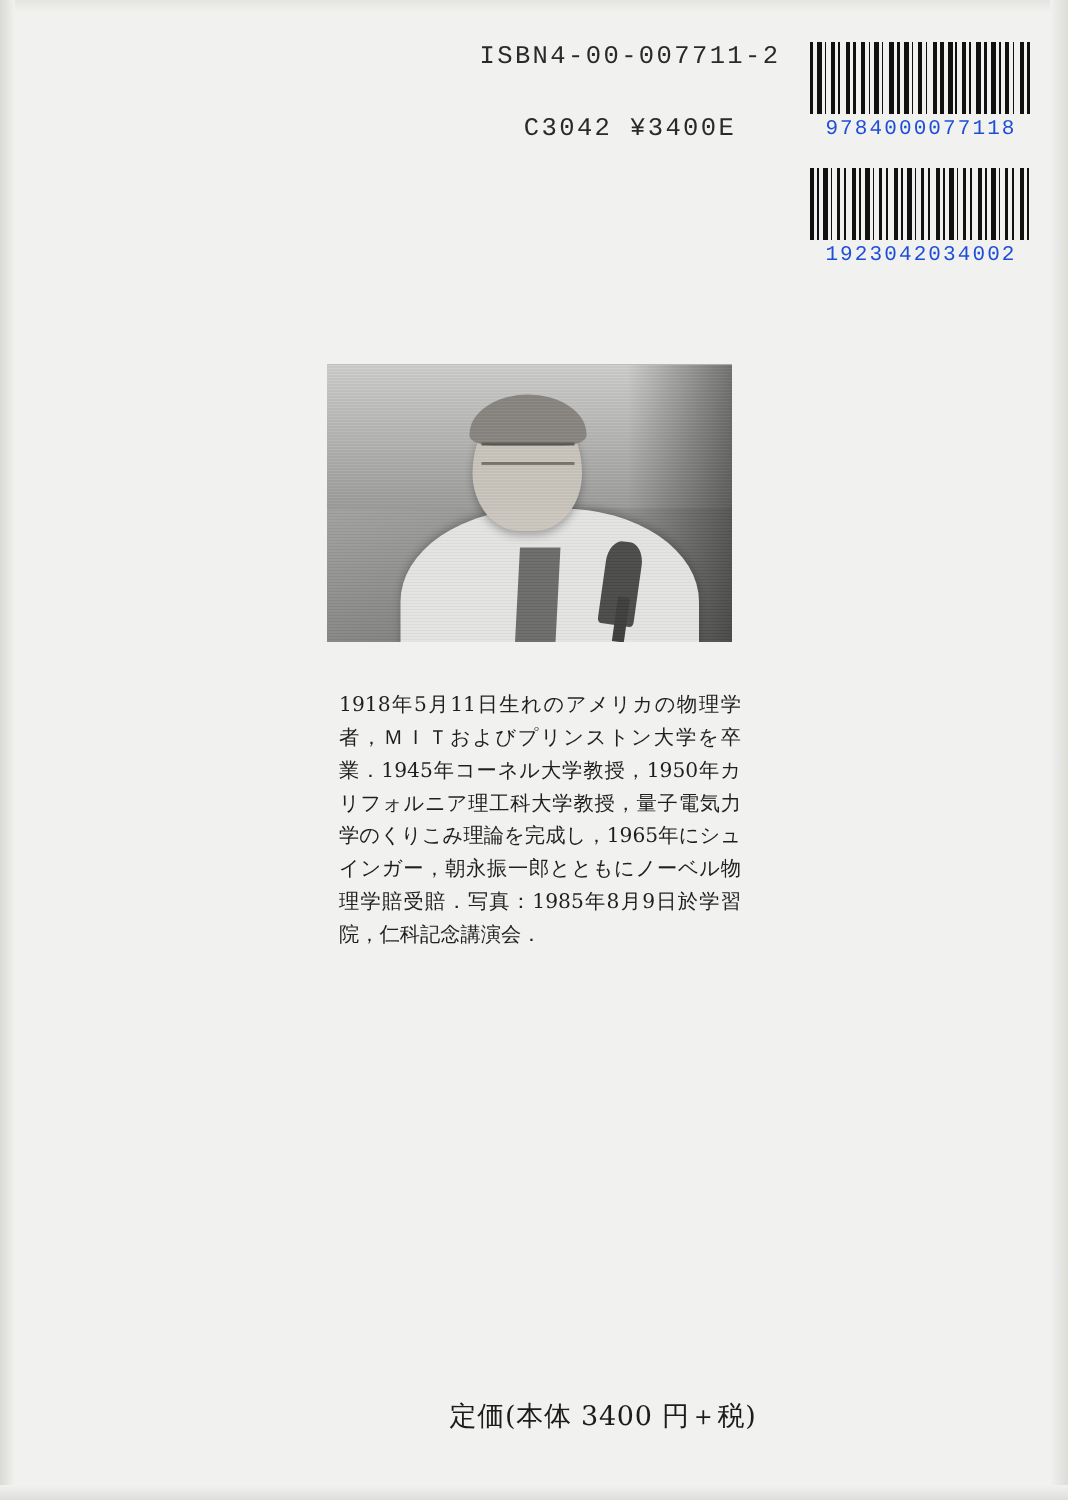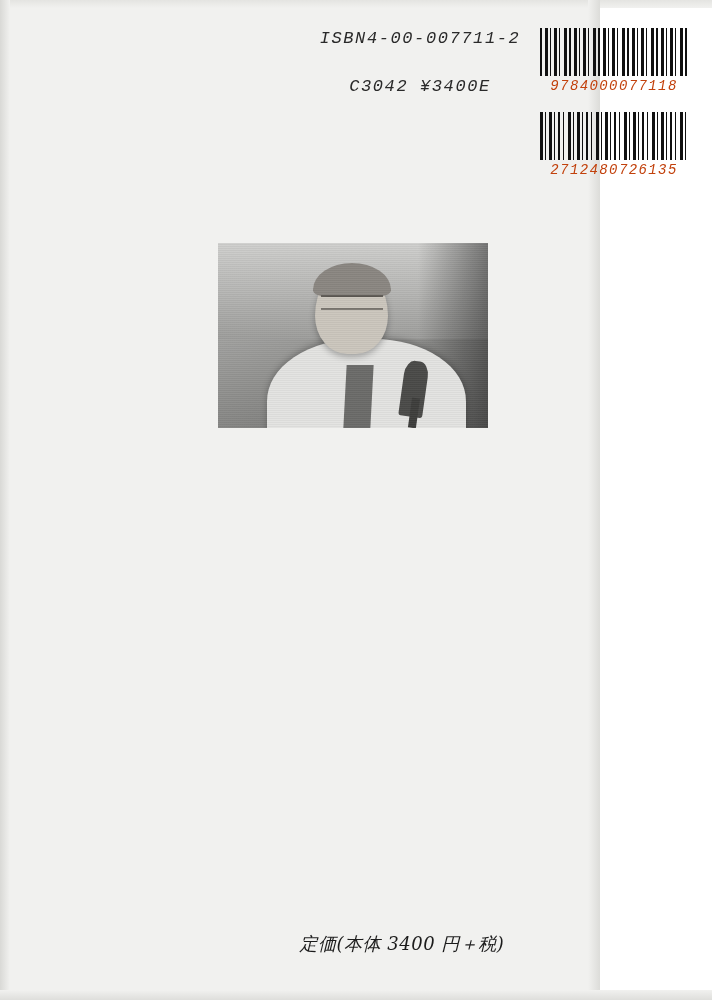--- a/index.html
+++ b/index.html
@@ -9,25 +9,24 @@
   }
   body {
     width: 712px;
     height: 1000px;
     font-family: "Liberation Serif", serif;
     overflow: hidden;
   }
 
   .book-back-cover {
     position: relative;
-    width: 600px;
+    width: 712px;
     height: 1000px;
     background: #f1f1ef;
     box-sizing: border-box;
-    font-style: italic;
   }
 
   
   .edge-left {
     position: absolute;
     left: 0; top: 0;
     width: 10px; height: 1000px;
     background: linear-gradient(to right, #d9d9d6, #f1f1ef);
   }
   .edge-right {
@@ -96,21 +95,21 @@
         #111 5px, #111 6px, transparent 6px, transparent 9px,
         #111 9px, #111 12px, transparent 12px, transparent 14px,
         #111 14px, #111 15px, transparent 15px, transparent 18px,
         #111 18px, #111 20px, transparent 20px, transparent 23px,
         #111 23px, #111 24px, transparent 24px, transparent 28px);
   }
   .barcode .code-number {
     font-family: "Liberation Mono", monospace;
     font-size: 14px;
     letter-spacing: 1.4px;
-    color: #c2410c;
+    color: #1d4ed8;
     text-align: center;
     margin-top: 2px;
     white-space: nowrap;
   }
   #barcode-top { left: 540px; top: 28px; }
   #barcode-bottom { left: 540px; top: 112px; }
 
   
   .photo-frame {
     position: absolute;
@@ -253,34 +252,37 @@
     <div class="isbn-line second">C3042  ¥3400E</div>
   </div>
 
   <div class="barcode" id="barcode-top">
     <div class="bars b1"></div>
     <div class="code-number">9784000077118</div>
   </div>
 
   <div class="barcode" id="barcode-bottom">
     <div class="bars b2"></div>
-    <div class="code-number">2712480726135</div>
+    <div class="code-number">1923042034002</div>
   </div>
 
   <div class="photo-frame">
     <div class="photo-bg"></div>
     <div class="photo-wall"></div>
     <div class="photo-dark-right"></div>
     <div class="photo-shoulder"></div>
     <div class="photo-tie"></div>
     <div class="photo-head"></div>
     <div class="photo-hair"></div>
     <div class="photo-glasses"></div>
     <div class="photo-mic"></div>
     <div class="photo-mic-stem"></div>
     <div class="photo-grain"></div>
   </div>
 
 
+  <div class="bio">
+    <p>1918年5月11日生れのアメリカの物理学者，ＭＩＴおよびプリンストン大学を卒業．1945年コーネル大学教授，1950年カリフォルニア理工科大学教授，量子電気力学のくりこみ理論を完成し，1965年にシュインガー，朝永振一郎とともにノーベル物理学賠受賠．写真：1985年8月9日於学習院，仁科記念講演会．</p>
+  </div>
 
   <div class="price">定価(本体 3400 円＋税)</div>
 
 </div>
 
 </body></html>

